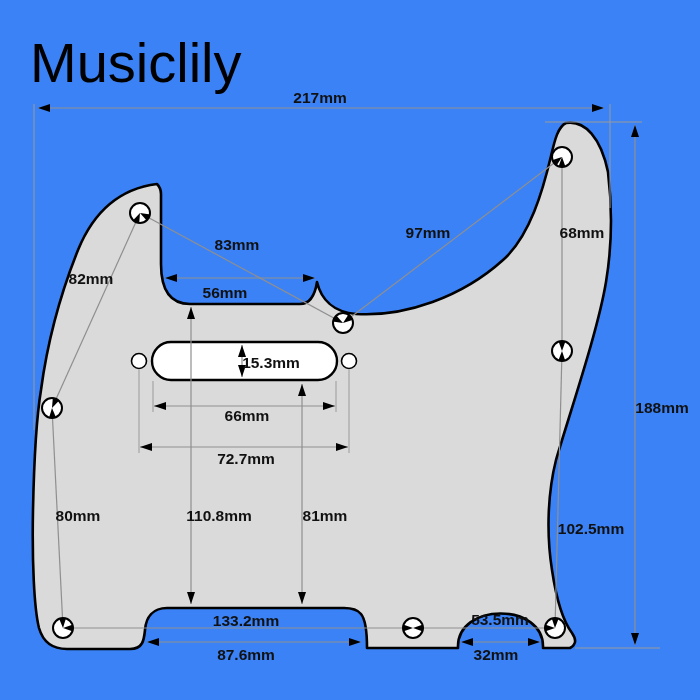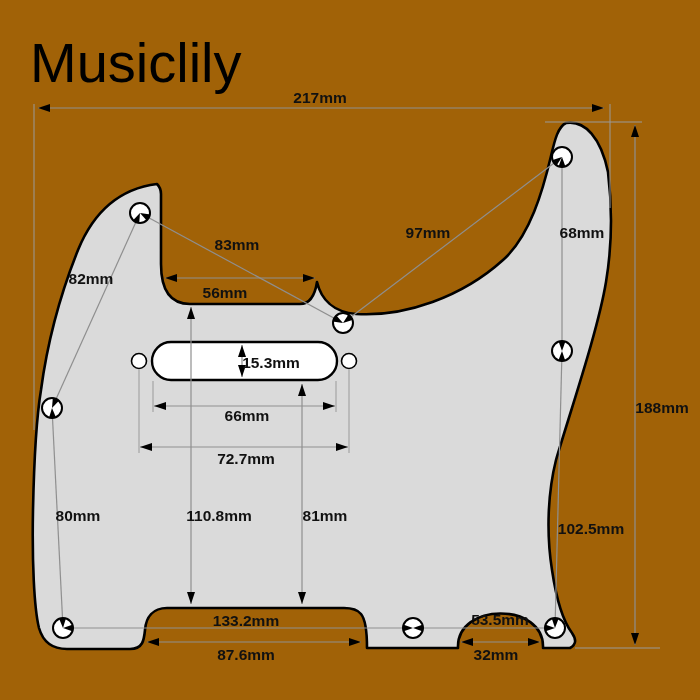--- a/index.html
+++ b/index.html
@@ -1,16 +1,16 @@
 <!DOCTYPE html>
 <html><head>
 <meta charset="utf-8">
 <style>
   html,body{margin:0;padding:0;background:#ffffff;}
-  .stage{position:relative;width:700px;height:700px;background:#a16207;overflow:hidden;
+  .stage{position:relative;width:700px;height:700px;background:#3b82f6;overflow:hidden;
          font-family:"Liberation Sans", sans-serif;}
   svg{display:block;}
   .brand{font-family:"Liberation Sans", sans-serif;font-size:56px;fill:#000;}
   .dim{font-family:"Liberation Sans", sans-serif;font-size:15.5px;font-weight:bold;fill:#111;}
   .dimline{stroke:#8f8f8f;stroke-width:1.2;fill:none;}
   .extline{stroke:#9a9a9a;stroke-width:1;fill:none;}
   .outline{fill:#dadada;stroke:#000;stroke-width:2.6;stroke-linejoin:round;}
   .slot{fill:#fff;stroke:#000;stroke-width:2.4;}
   .screw{fill:#fff;stroke:#000;stroke-width:2;}
   .pickhole{fill:#fff;stroke:#000;stroke-width:1.6;}

